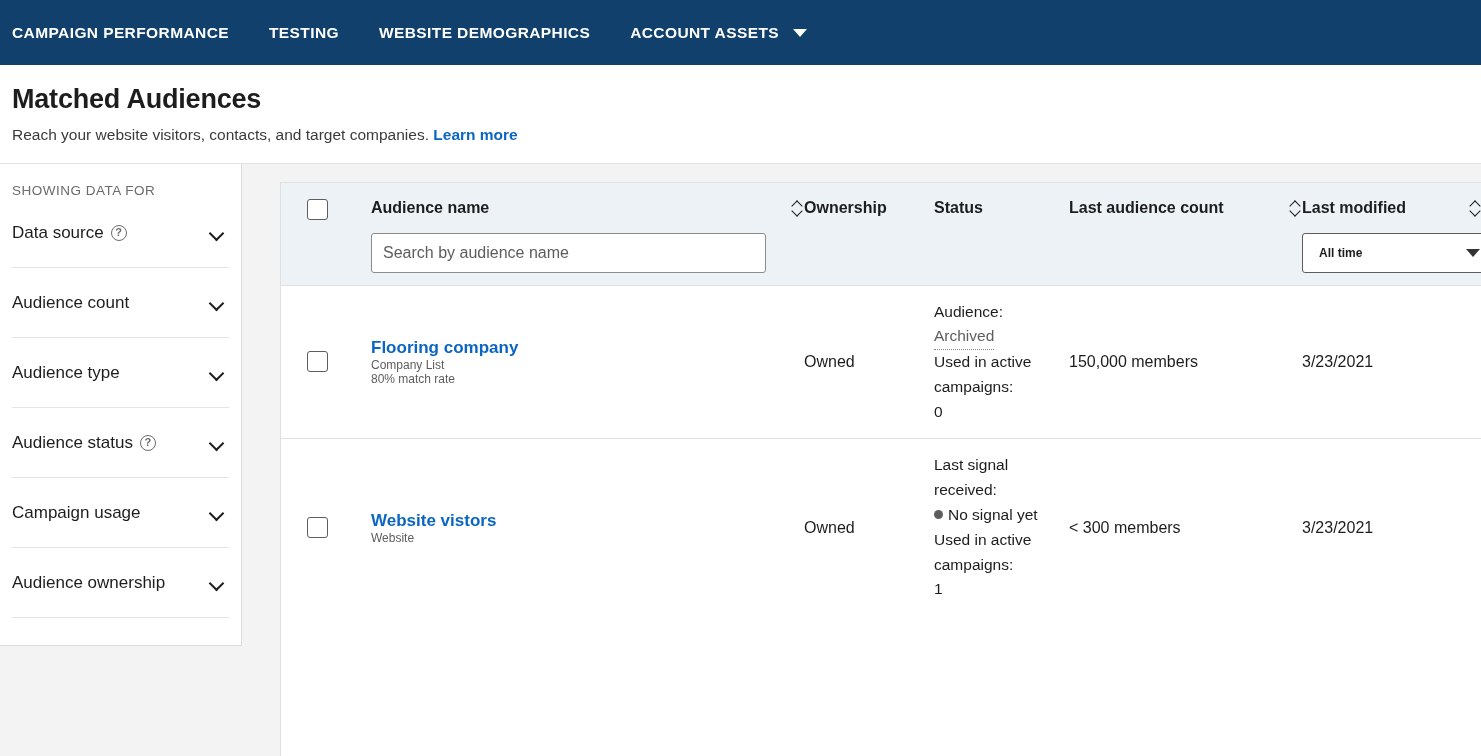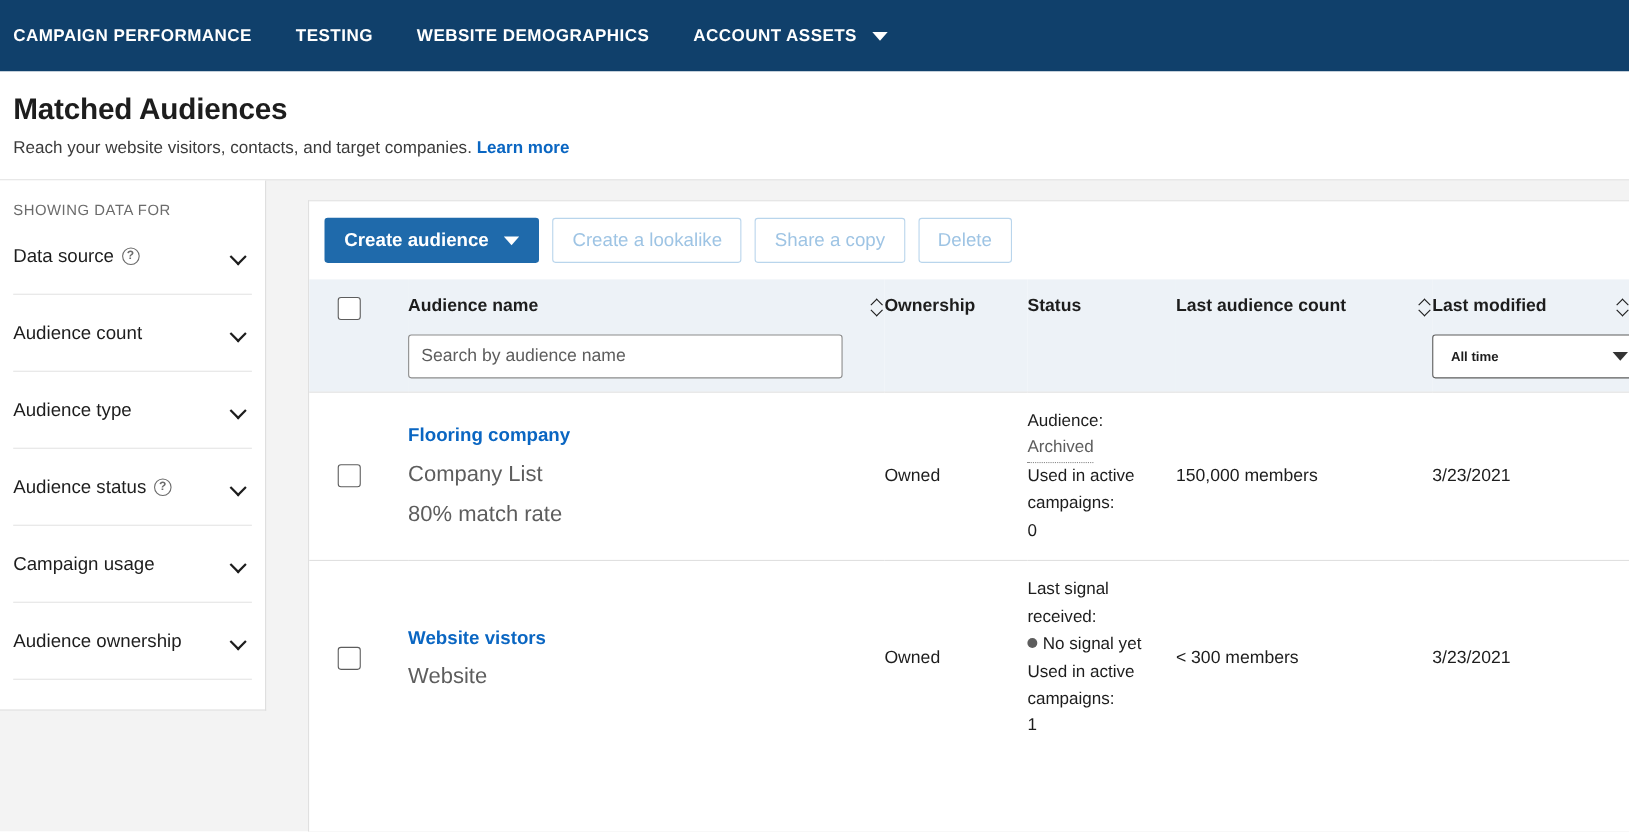--- a/index.html
+++ b/index.html
@@ -282,21 +282,21 @@
     padding: 14px 0;
   }
   td.status-cell { vertical-align: top; padding-top: 14px; }
   .aud-link {
     color: #0a66c2;
     font-weight: bold;
     font-size: 17px;
     text-decoration: none;
     cursor: pointer;
   }
-  .aud-sub { color: #5d5d5d; font-size: 20px; margin-top: 14px; }
+  .aud-sub { color: #5d5d5d; font-size: 12px; margin-top: 0; }
   .status-line { font-size: 15.5px; line-height: 1.6; color: #1d1d1d; }
   .archived {
     color: #5d5d5d;
     border-bottom: 1.5px dotted #8c8c8c;
     display: inline-block;
     cursor: pointer;
   }
   .dot {
     display: inline-block;
     width: 9px; height: 9px;
@@ -379,29 +379,20 @@
       <div class="filter-left">
         <span>Audience ownership</span>
       </div>
       <span class="chev-down"></span>
     </div>
   </div>
 
   <div class="main">
     <div class="card">
 
-      <div class="toolbar">
-        <button class="btn-primary">
-          <span>Create audience</span>
-          <span class="caret"></span>
-        </button>
-        <button class="btn-disabled">Create a lookalike</button>
-        <button class="btn-disabled">Share a copy</button>
-        <button class="btn-disabled">Delete</button>
-      </div>
 
       <table class="aud">
         <colgroup>
           <col class="col-check">
             <col class="col-name">
             <col class="col-own">
           <col class="col-status">
             <col class="col-count">
             <col class="col-mod">
         </colgroup>

